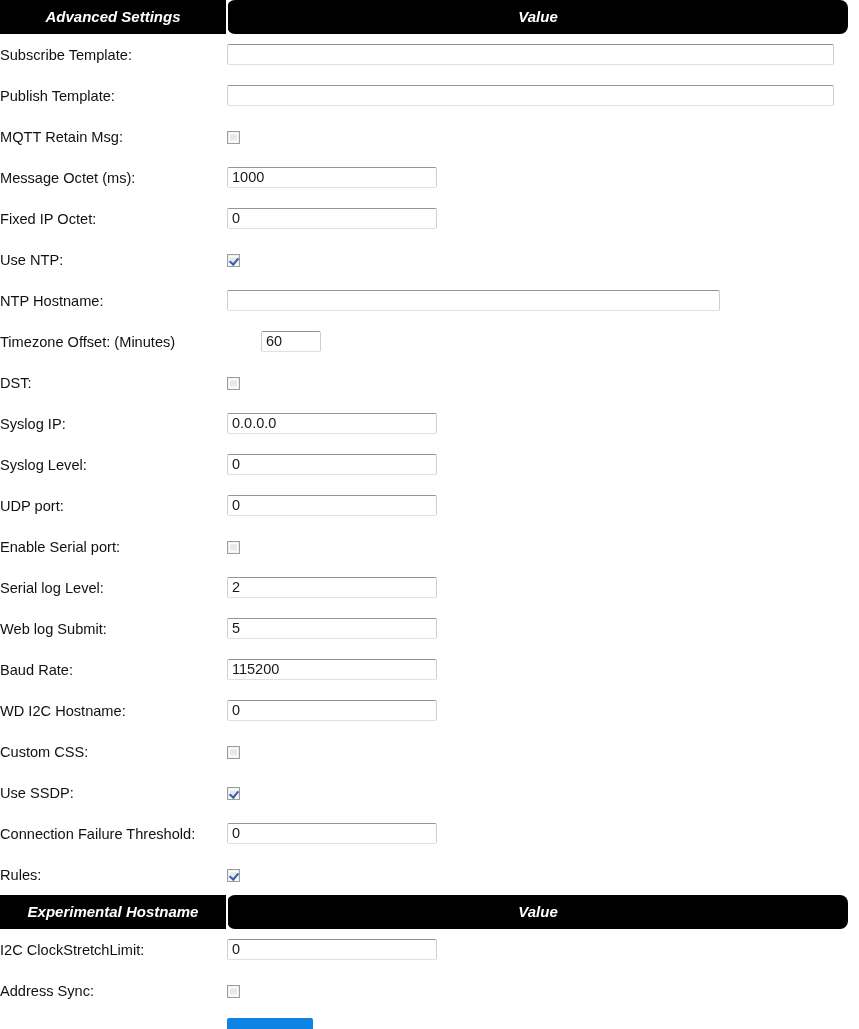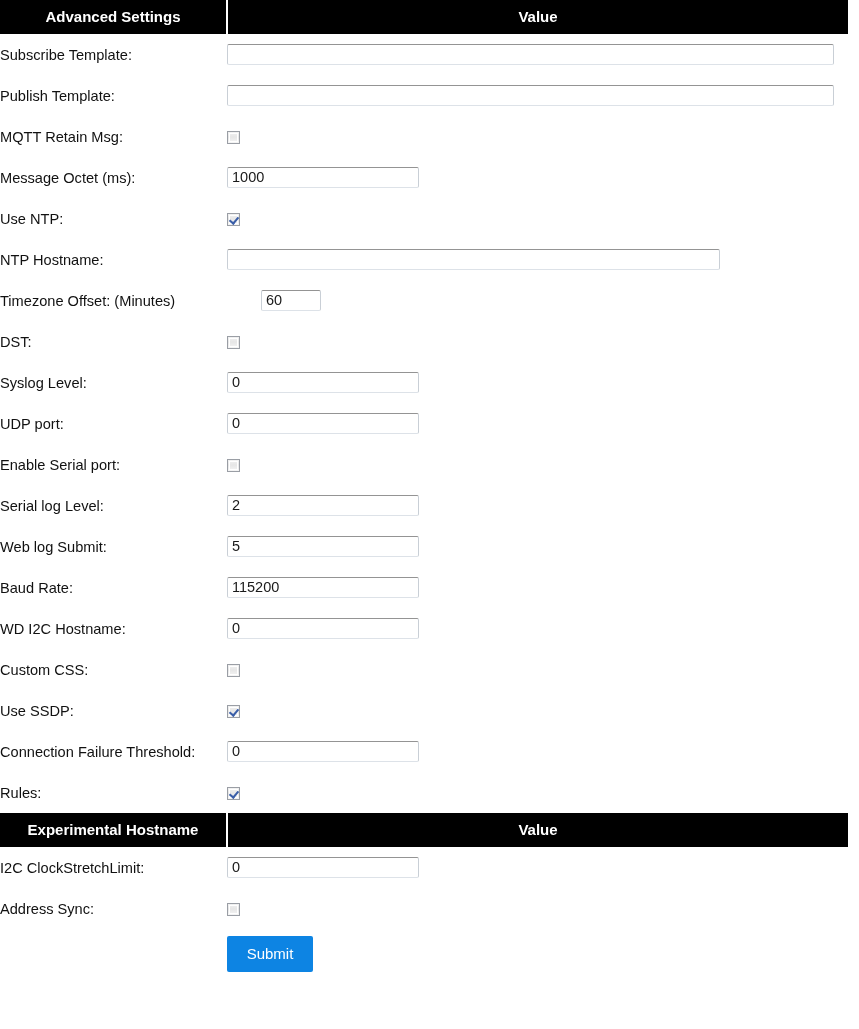--- a/index.html
+++ b/index.html
@@ -25,27 +25,29 @@
 
   
   .section-header td {
     background: #000000;
     color: #ffffff;
     font-weight: bold;
     font-size: 15px;
     text-align: center;
     padding: 8px 0 9px 0;
     vertical-align: middle;
+    font-style: italic;
   }
   .section-header .sh-name {
     width: 226px;
     border-right: 2px solid #ffffff;
   }
   .section-header .sh-value {
     width: 620px;
+    border-radius: 8px;
   }
 
   
   .data-row td {
     padding: 0;
     vertical-align: middle;
   }
   .cell-label {
     width: 226px;
     padding: 0 0 0 12px;
@@ -69,21 +71,21 @@
     line-height: 21px;
     padding: 1px 3px 1px 4px;
     border: 1px solid;
     border-color: #949494 #c9cfd6 #dde2e8 #c9cfd6;
     border-radius: 2px;
     background: #ffffff;
     box-sizing: border-box;
     vertical-align: middle;
     outline: none;
   }
-  input.w-std   { width: 192px; }
+  input.w-std   { width: 210px; }
   input.w-wide  { width: 607px; }
   input.w-mid   { width: 493px; }
   input.w-small { width: 60px; margin-left: 34px;  }
 
   
   .chk {
     display: inline-block;
     width: 13px;
     height: 13px;
     box-sizing: border-box;
@@ -156,34 +158,42 @@
       </tr>
       <tr class="data-row">
         <td class="cell-label">MQTT Retain Msg:</td>
         <td class="cell-value"><span class="chk" role="checkbox" aria-checked="false"></span></td>
       </tr>
       <tr class="data-row">
         <td class="cell-label">Message Octet (ms):</td>
         <td class="cell-value"><input type="text" class="w-std" value="1000" style=""></td>
       </tr>
       <tr class="data-row">
+        <td class="cell-label">Fixed IP Octet:</td>
+        <td class="cell-value"><input type="text" class="w-std" value="0" style=""></td>
+      </tr>
+      <tr class="data-row">
         <td class="cell-label">Use NTP:</td>
         <td class="cell-value"><span class="chk checked" role="checkbox" aria-checked="true"></span></td>
       </tr>
       <tr class="data-row">
         <td class="cell-label">NTP Hostname:</td>
         <td class="cell-value"><input type="text" class="w-mid" value="" style=""></td>
       </tr>
       <tr class="data-row">
         <td class="cell-label">Timezone Offset: (Minutes)</td>
         <td class="cell-value"><input type="text" class="w-small" value="60" style=""></td>
       </tr>
       <tr class="data-row">
         <td class="cell-label">DST:</td>
         <td class="cell-value"><span class="chk" role="checkbox" aria-checked="false"></span></td>
+      </tr>
+      <tr class="data-row">
+        <td class="cell-label">Syslog IP:</td>
+        <td class="cell-value"><input type="text" class="w-std" value="0.0.0.0" style=""></td>
       </tr>
       <tr class="data-row">
         <td class="cell-label">Syslog Level:</td>
         <td class="cell-value"><input type="text" class="w-std" value="0" style=""></td>
       </tr>
       <tr class="data-row">
         <td class="cell-label">UDP port:</td>
         <td class="cell-value"><input type="text" class="w-std" value="0" style=""></td>
       </tr>
       <tr class="data-row">

